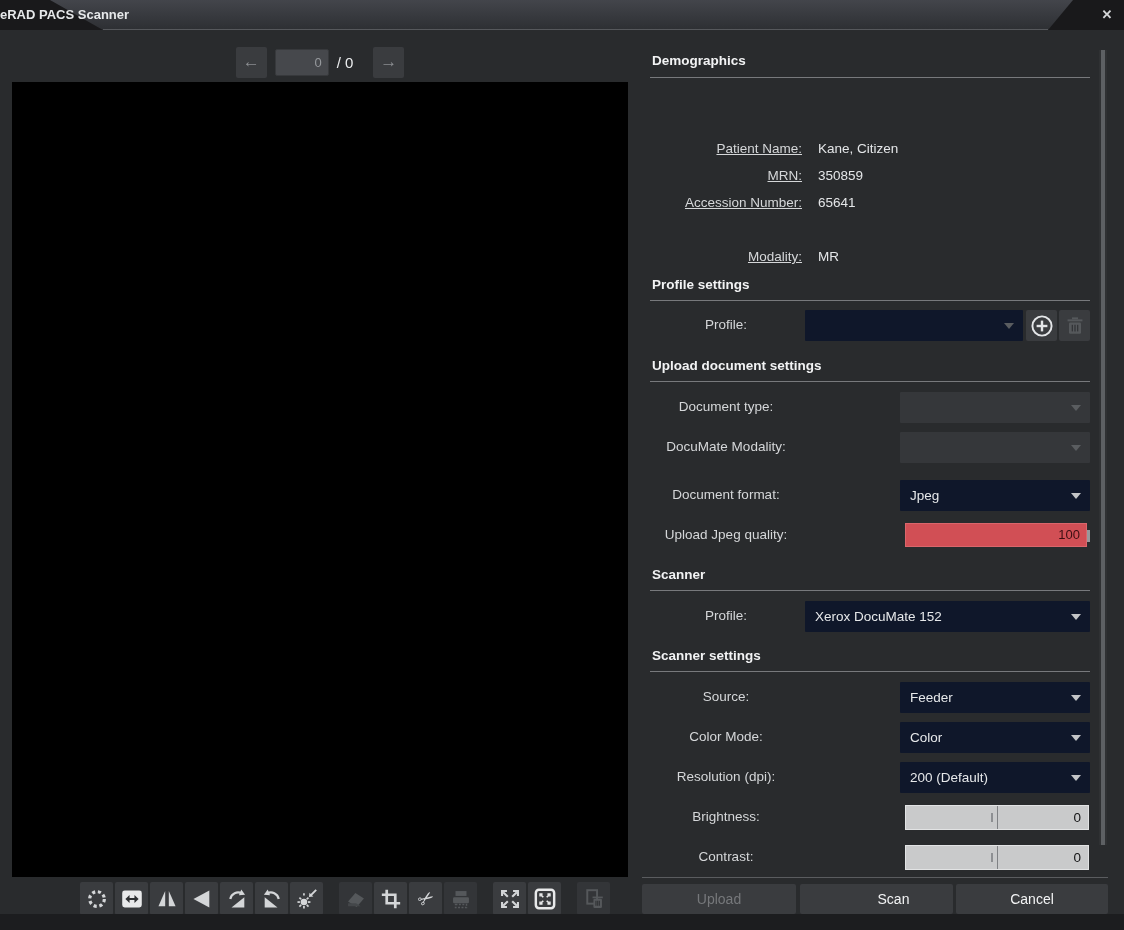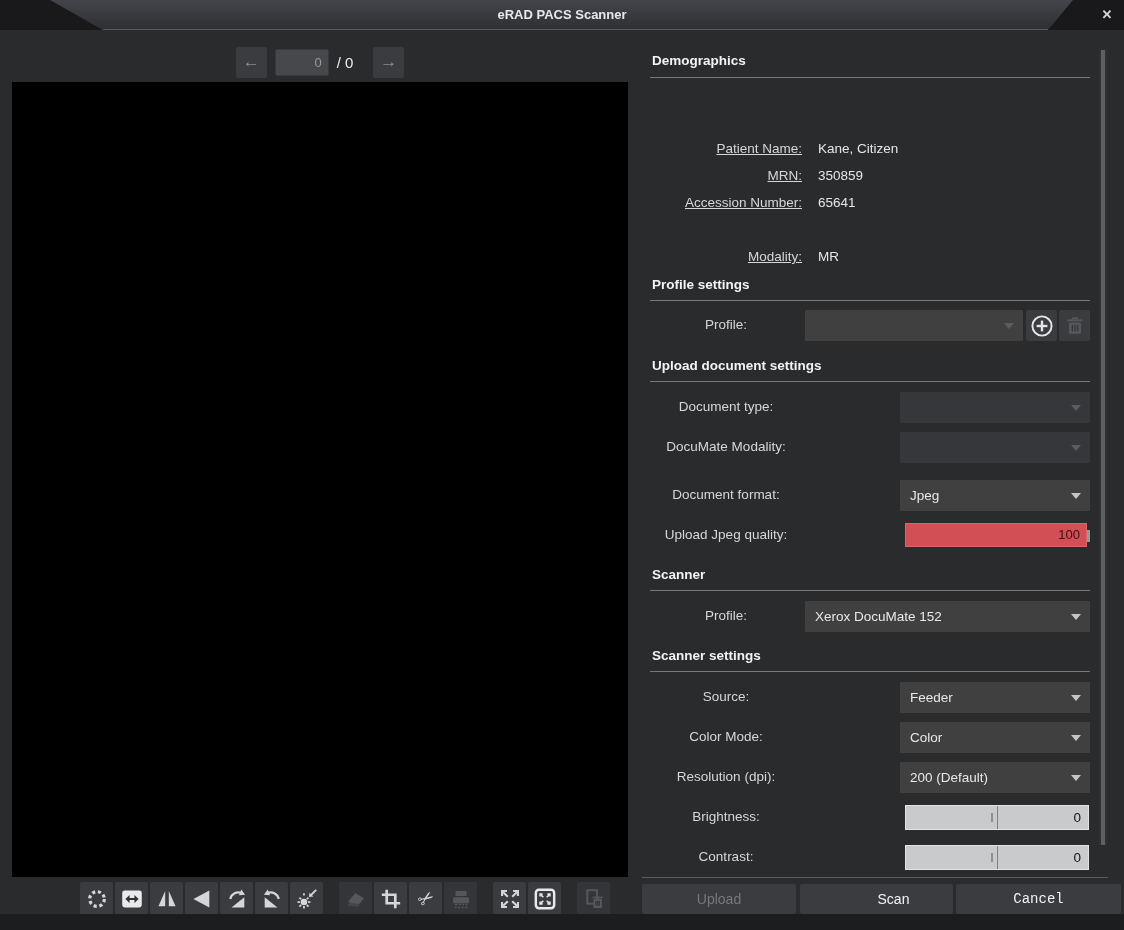--- a/index.html
+++ b/index.html
@@ -5,21 +5,21 @@
   * { margin:0; padding:0; box-sizing:border-box; }
   html,body { background:#000; }
   body { font-family:"Liberation Sans", sans-serif; }
   .window { position:relative; width:1124px; height:930px; background:#292b2d; overflow:hidden; }
 
   
   .titlebar { position:absolute; top:0; left:0; width:1124px; height:30px; background:#19191b; }
   .trapezoid { position:absolute; inset:0; background:linear-gradient(#43454b,#2d2f33);
                clip-path:polygon(50px 0, 1073px 0, 1048px 30px, 103px 30px); }
   .trap-underline { position:absolute; top:29px; left:103px; width:945px; height:1px; background:#56585c; }
-  .title-text { position:absolute; top:0; left:0; width:100%; line-height:30px; text-align:center;
+  .title-text { position:absolute; top:0; left:0; width:100%; line-height:30px; text-align:left;
                 color:#e6e8ea; font-weight:bold; font-size:13px; }
   .close-btn { position:absolute; top:0; right:6px; width:22px; line-height:30px; text-align:center;
                color:#d5d7d9; font-weight:bold; font-size:13px; cursor:default; }
 
   
   .page-nav { position:absolute; top:46px; left:12px; width:616px; height:32px;
               display:flex; justify-content:center; align-items:center; }
   .nav-btn { width:31px; height:31px; background:#3a3c3f; border-radius:2px; color:#8b8e91;
              font-size:17px; line-height:30px; text-align:center; }
   .page-input { width:54px; height:27px; margin:0 8px; background:#46484c; border:1px solid #37393c;
@@ -38,21 +38,21 @@
   .glyph-scissors { font-size:19px; color:#d4d6d8; transform:rotate(-35deg); line-height:1; }
 
   
   .right-panel { position:absolute; top:45px; left:650px; width:458px; height:885px; }
   .sec-hdr { position:absolute; left:2px; color:#f2f3f4; font-size:13.5px; font-weight:bold; }
   .sep { position:absolute; left:0; width:440px; height:1px; background:#77797c; }
   .demo-row { position:absolute; left:0; width:458px; height:27px; line-height:27px; font-size:13.5px; }
   .demo-lbl { position:absolute; left:0; width:152px; text-align:right; color:#d5d7d9;text-decoration:underline; }
   .demo-val { position:absolute; left:168px; color:#e4e6e8; }
   .frm-lbl { position:absolute; left:0; width:152px; text-align:center; color:#d5d7d9; font-size:13.5px; }
-  .combo { position:absolute; height:31px; background:#404040; border-radius:1px;
+  .combo { position:absolute; height:31px; background:#0f172a; border-radius:1px;
            color:#e6e8ea; font-size:13.5px; line-height:31px; padding-left:10px; }
   .combo.disabled { background:#35373a; }
   .chev { position:absolute; right:9px; top:13px; width:0; height:0;
           border-left:5px solid transparent; border-right:5px solid transparent;
           border-top:6px solid #c3c5c7; }
   .combo.disabled .chev, .chev.dim { border-top-color:#5a5d60; }
   .icon-btn { position:absolute; width:31px; height:31px; background:#3a3c3f; border-radius:2px;
               display:flex; align-items:center; justify-content:center; }
   .icon-btn svg { width:24px; height:24px; }
   .slider-red { position:absolute; left:255px; width:182px; height:24px; background:#d14f55;
@@ -336,21 +336,21 @@
     <div class="slider-gray" style="top:800px">
       <span>0</span>
       <span class="gray-center"></span>
       <span class="gray-thumb"></span>
     </div>
 
     <div class="sep" style="top:832px; left:-8px; width:466px; background:#5a5c5f;"></div>
 
     <div class="footer-btn disabled" style="left:-8px; width:154px;">Upload</div>
     <div class="footer-btn" style="left:150px; width:153px;padding-left:34px;">Scan</div>
-    <div class="footer-btn" style="left:306px; width:165px;font-family:Liberation Mono, monospace;">Cancel</div>
+    <div class="footer-btn" style="left:306px; width:152px;">Cancel</div>
   </div>
 
   <div class="scrollbar-track">
     <div class="scrollbar-thumb"></div>
   </div>
 
   <div class="bottom-strip"></div>
 </div>
 
 </body></html>

